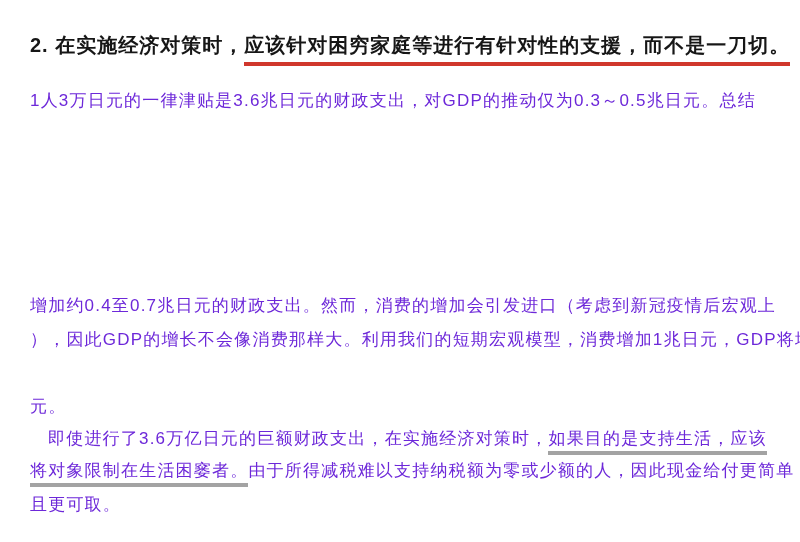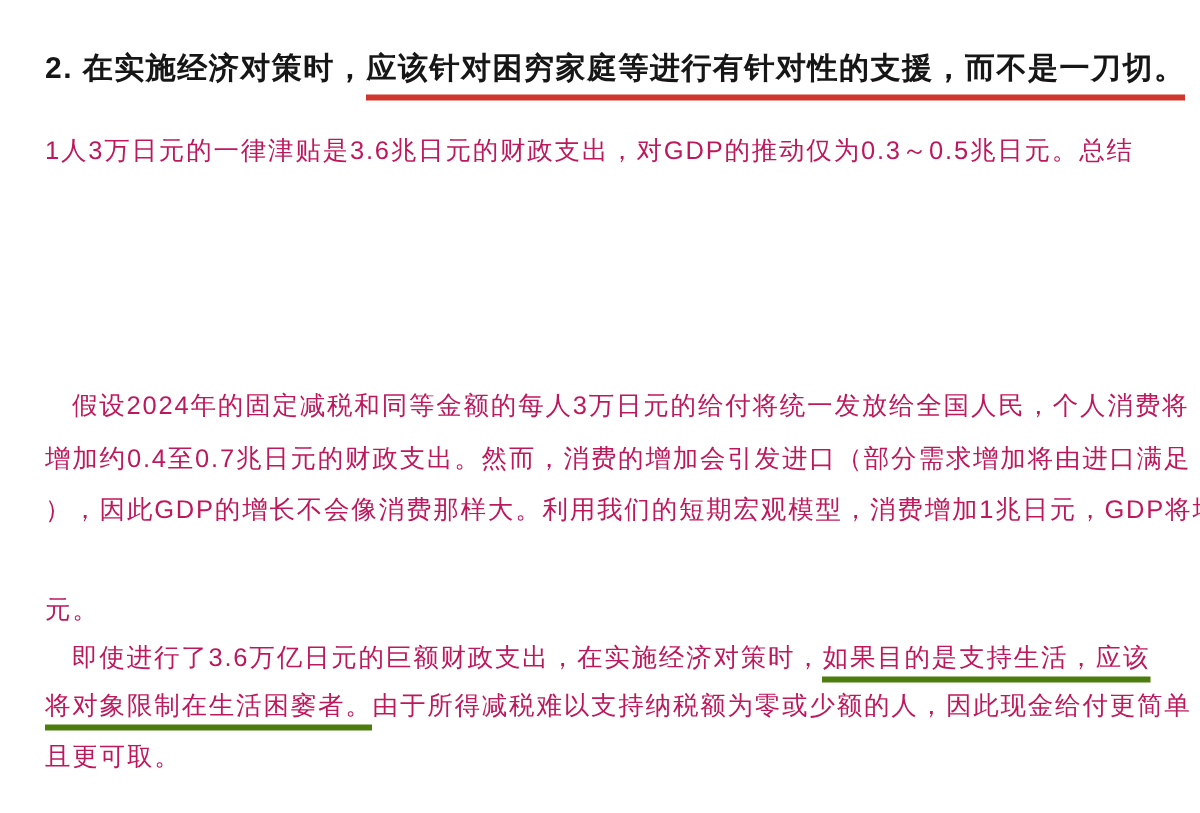--- a/index.html
+++ b/index.html
@@ -31,24 +31,24 @@
     border-bottom: 4px solid #d0372c;
     padding-bottom: 6px;
   }
   .line {
     position: absolute;
     font-size: 17px;
     font-weight: 500;
     line-height: 24px;
     letter-spacing: 1.2px;
     white-space: nowrap;
-    color: #be185d;
+    color: #6d28d9;
   }
   .mark {
-    border-bottom: 4px solid #4d7c0f;
+    border-bottom: 4px solid #a3a3a3;
     padding-bottom: 3px;
   }
   sup.fn {
     font-size: 11px;
     letter-spacing: 0;
     vertical-align: super;
     line-height: 0;
   }
 </style>
 </head>
@@ -56,23 +56,22 @@
 
 <div class="page">
 
   <h2 class="heading"><span>2. 在实施经济对策时，</span><span class="hl">应该针对困穷家庭等进行有针对性的支援，而不是一刀切。</span></h2>
 
   <div class="line" style="top:89px; left:30px">1人3万日元的一律津贴是3.6兆日元的财政支出，对GDP的推动仅为0.3～0.5兆日元。总结</div>
 
 
 
 
-  <div class="line" style="top:259px; left:48px">假设2024年的固定减税和同等金额的每人3万日元的给付将统一发放给全国人民，个人消费将</div>
 
-  <div class="line" style="top:294px; left:30px">增加约0.4至0.7兆日元的财政支出。然而，消费的增加会引发进口（部分需求增加将由进口满足</div>
+  <div class="line" style="top:294px; left:30px">增加约0.4至0.7兆日元的财政支出。然而，消费的增加会引发进口（考虑到新冠疫情后宏观上</div>
 
   <div class="line" style="top:328px; left:30px">），因此GDP的增长不会像消费那样大。利用我们的短期宏观模型，消费增加1兆日元，GDP将增</div>
 
 
   <div class="line" style="top:395px; left:30px">元。</div>
 
   <div class="line" style="top:427px; left:48px"><span>即使进行了3.6万亿日元的巨额财政支出，在实施经济对策时，</span><span class="mark">如果目的是支持生活，应该</span></div>
 
   <div class="line" style="top:493px; left:30px">且更可取。</div>
 

